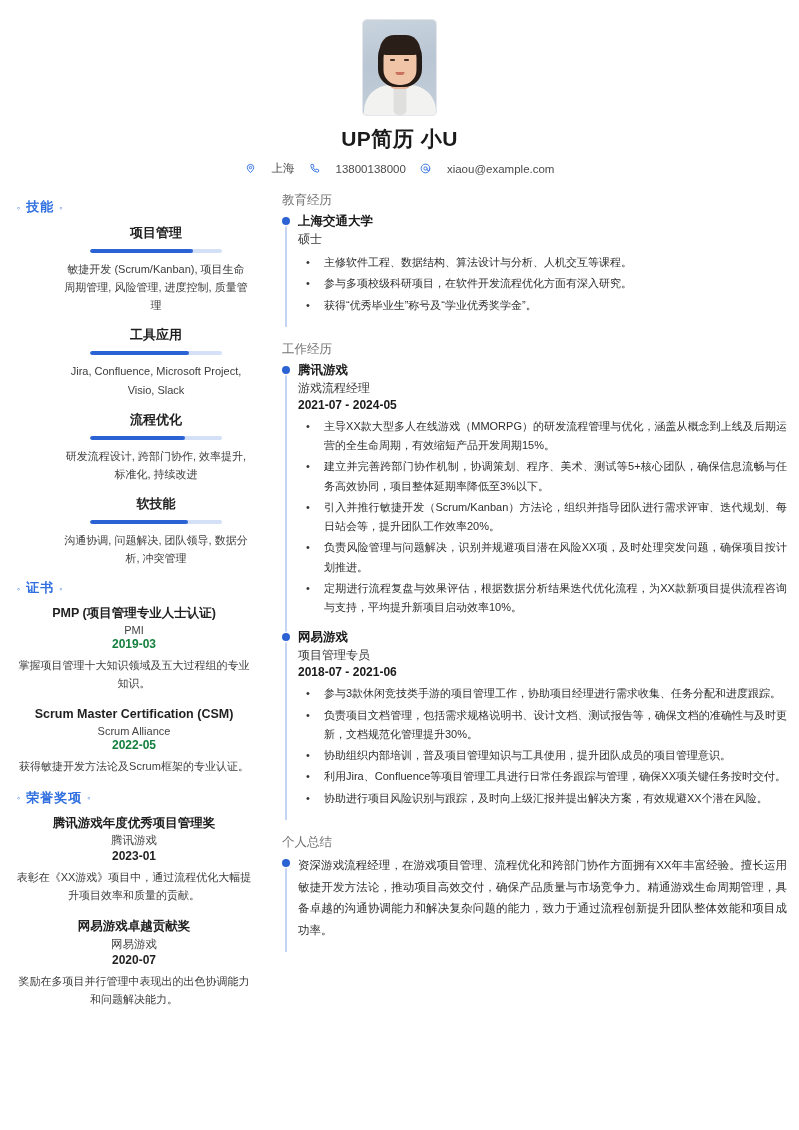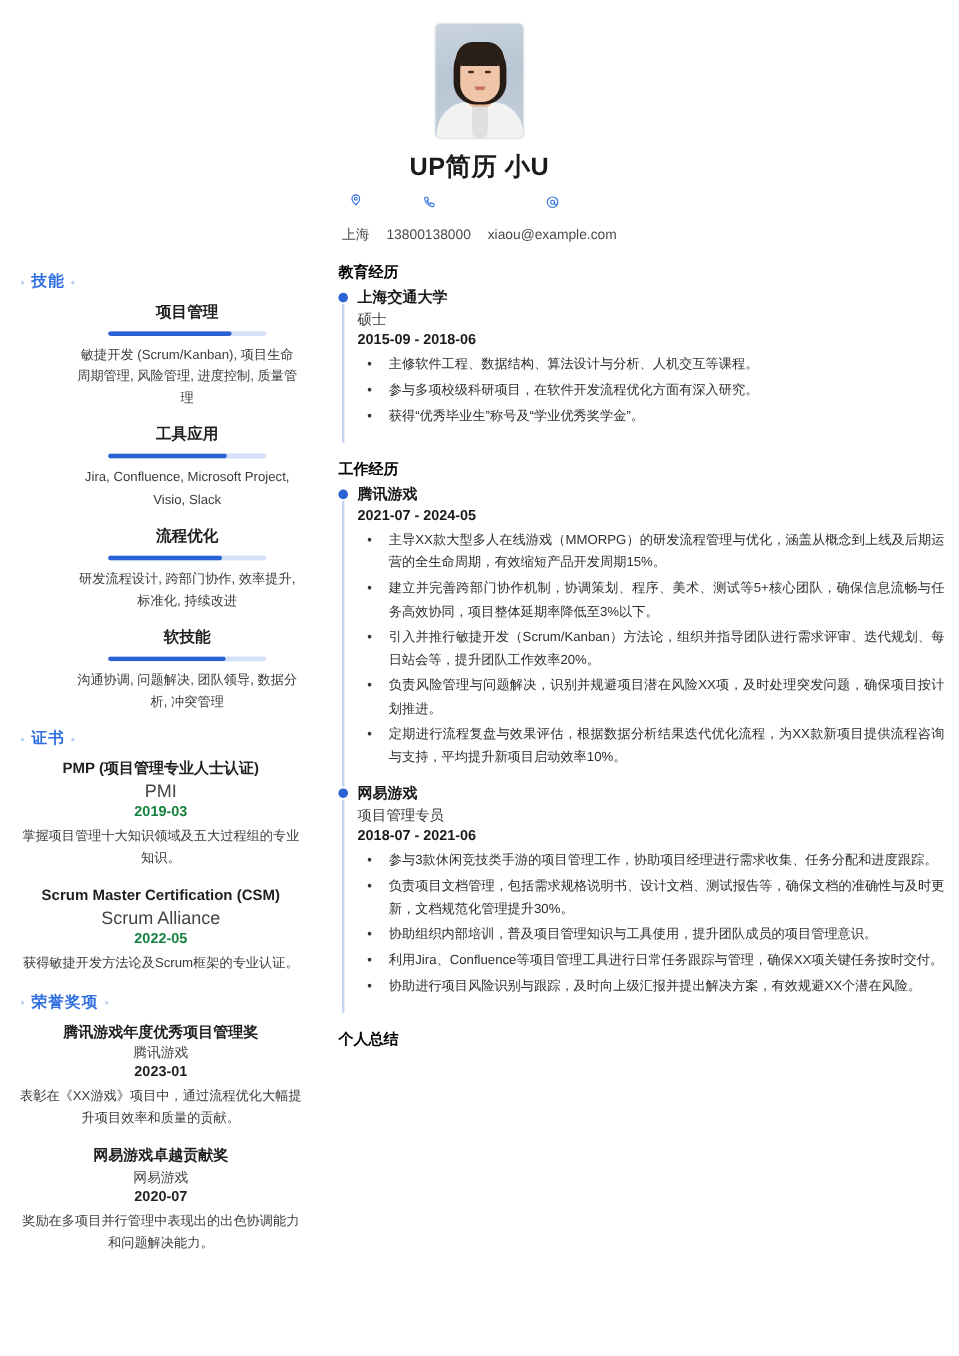--- a/index.html
+++ b/index.html
@@ -58,21 +58,21 @@
 
   .name {
     margin-top: 10px;
     font-size: 21px; font-weight: 700; color: #1a1a1a; letter-spacing: .5px;
   }
   .contacts {
     margin-top: 8px;
     display: flex; justify-content: center; align-items: center; gap: 14px;
     font-size: 11.5px; color: #4a4a4a;
   }
-  .contact { display: inline-flex; align-items: center; gap: 16px; flex-direction: column; }
+  .contact { display: inline-flex; align-items: center; gap: 16px; }
   .contact svg { display:block; }
 
   
   .columns { display: flex; margin-top: 16px; padding: 0 12px 0 12px; }
   .left  { width: 254px; flex: 0 0 254px; padding-right: 10px; }
   .right { flex: 1 1 auto; padding-left: 16px; }
 
   
   .side-title {
     text-align: left; color: #2f6fe0; font-size: 13px; font-weight: 700;
@@ -89,34 +89,34 @@
     background: #d4e0f7; border-radius: 2px; overflow: hidden;
   }
   .bar .fill { height: 100%; background: #2b62d4; border-radius: 2px; }
   .skill-desc {
     text-align: center; font-size: 11px; line-height: 1.65; color: #3c3c3c;
     padding: 0 6px;
   }
 
   .cert { margin-bottom: 14px; text-align: center; }
   .cert-name { font-size: 12.5px; font-weight: 700; color: #1f1f1f; line-height: 1.4; }
-  .cert-org  { font-size: 15px; color: #444; margin-top: 1px; text-align: center; }
+  .cert-org  { font-size: 11px; color: #444; margin-top: 1px; text-align: center; }
   .cert-date { font-size: 12px; font-weight: 700; color: #15803d; margin-top: 1px; }
   .cert-desc { font-size: 11px; line-height: 1.65; color: #3c3c3c; margin-top: 5px; padding: 0 4px; }
 
   .award { margin-bottom: 14px; text-align: center; }
   .award-name { font-size: 12.5px; font-weight: 700; color: #1f1f1f; line-height: 1.4; }
   .award-org  { font-size: 11.5px; color: #444; margin-top: 1px; }
   .award-date { font-size: 12px; font-weight: 700; color: #1f1f1f; margin-top: 1px; }
   .award-desc { font-size: 11px; line-height: 1.65; color: #3c3c3c; margin-top: 5px; padding: 0 2px; }
 
   
   .sec { margin-bottom: 14px; }
   .sec-title {
-    color: #000000; font-size: 12.5px; font-weight: 700; margin-bottom: 4px;
+    color: #737373; font-size: 12.5px; font-weight: 400; margin-bottom: 4px;
   }
   .timeline { position: relative; padding-left: 16px; }
   .timeline:before {
     content:""; position:absolute; left: 3px; top: 4px; bottom: 0;
     width: 2px; background: #c3d5f2;
   }
   .tl-item { position: relative; padding-bottom: 10px; }
   .tl-item:before {
     content:""; position:absolute; left: -16px; top: 4px;
     width: 8px; height: 8px; border-radius: 50%;
@@ -269,36 +269,36 @@
     </div>
 
     <div class="right">
 
       <div class="sec">
         <div class="sec-title">教育经历</div>
         <div class="timeline">
           <div class="tl-item">
             <div class="org">上海交通大学</div>
             <div class="role">硕士</div>
-            <div class="date">2015-09 - 2018-06</div>
             <ul class="bullets">
               <li>主修软件工程、数据结构、算法设计与分析、人机交互等课程。</li>
               <li>参与多项校级科研项目，在软件开发流程优化方面有深入研究。</li>
               <li>获得“优秀毕业生”称号及“学业优秀奖学金”。</li>
             </ul>
           </div>
         </div>
       </div>
 
       <div class="sec">
         <div class="sec-title">工作经历</div>
         <div class="timeline">
 
           <div class="tl-item">
             <div class="org">腾讯游戏</div>
+            <div class="role">游戏流程经理</div>
             <div class="date">2021-07 - 2024-05</div>
             <ul class="bullets">
               <li>主导XX款大型多人在线游戏（MMORPG）的研发流程管理与优化，涵盖从概念到上线及后期运营的全生命周期，有效缩短产品开发周期15%。</li>
               <li>建立并完善跨部门协作机制，协调策划、程序、美术、测试等5+核心团队，确保信息流畅与任务高效协同，项目整体延期率降低至3%以下。</li>
               <li>引入并推行敏捷开发（Scrum/Kanban）方法论，组织并指导团队进行需求评审、迭代规划、每日站会等，提升团队工作效率20%。</li>
               <li>负责风险管理与问题解决，识别并规避项目潜在风险XX项，及时处理突发问题，确保项目按计划推进。</li>
               <li>定期进行流程复盘与效果评估，根据数据分析结果迭代优化流程，为XX款新项目提供流程咨询与支持，平均提升新项目启动效率10%。</li>
             </ul>
           </div>
 
@@ -313,17 +313,22 @@
               <li>利用Jira、Confluence等项目管理工具进行日常任务跟踪与管理，确保XX项关键任务按时交付。</li>
               <li>协助进行项目风险识别与跟踪，及时向上级汇报并提出解决方案，有效规避XX个潜在风险。</li>
             </ul>
           </div>
 
         </div>
       </div>
 
       <div class="sec">
         <div class="sec-title">个人总结</div>
+        <div class="timeline">
+          <div class="tl-item">
+            <div class="summary-text">资深游戏流程经理，在游戏项目管理、流程优化和跨部门协作方面拥有XX年丰富经验。擅长运用敏捷开发方法论，推动项目高效交付，确保产品质量与市场竞争力。精通游戏生命周期管理，具备卓越的沟通协调能力和解决复杂问题的能力，致力于通过流程创新提升团队整体效能和项目成功率。</div>
+          </div>
+        </div>
       </div>
 
     </div>
   </div>
 </div>
 
 </body></html>

